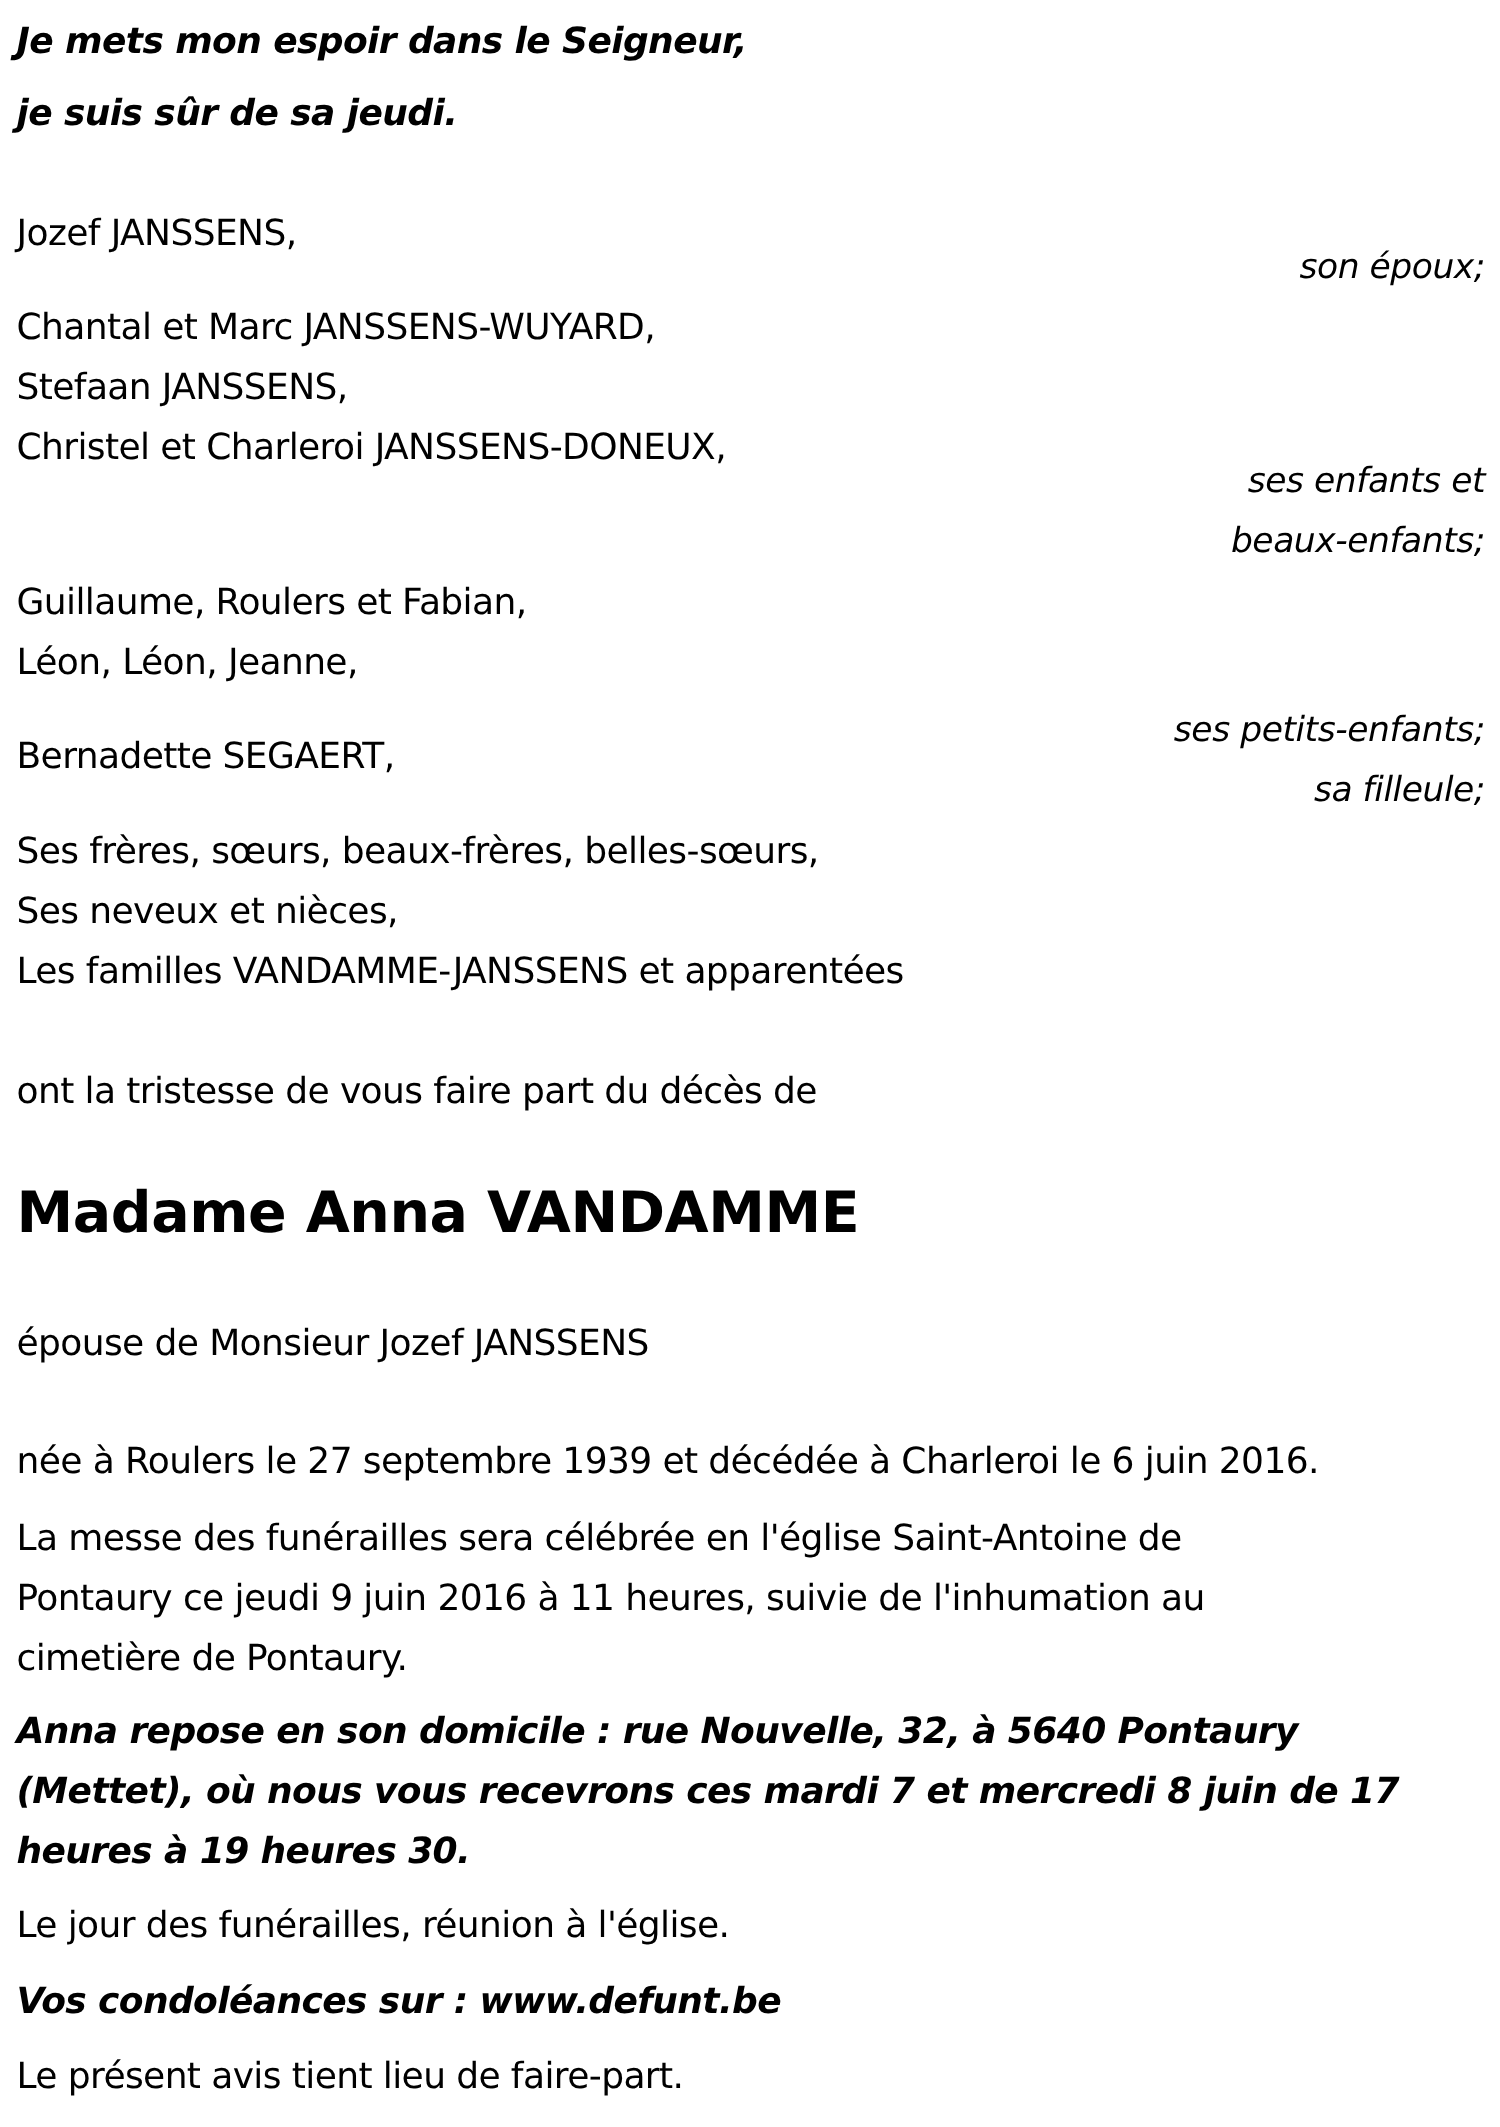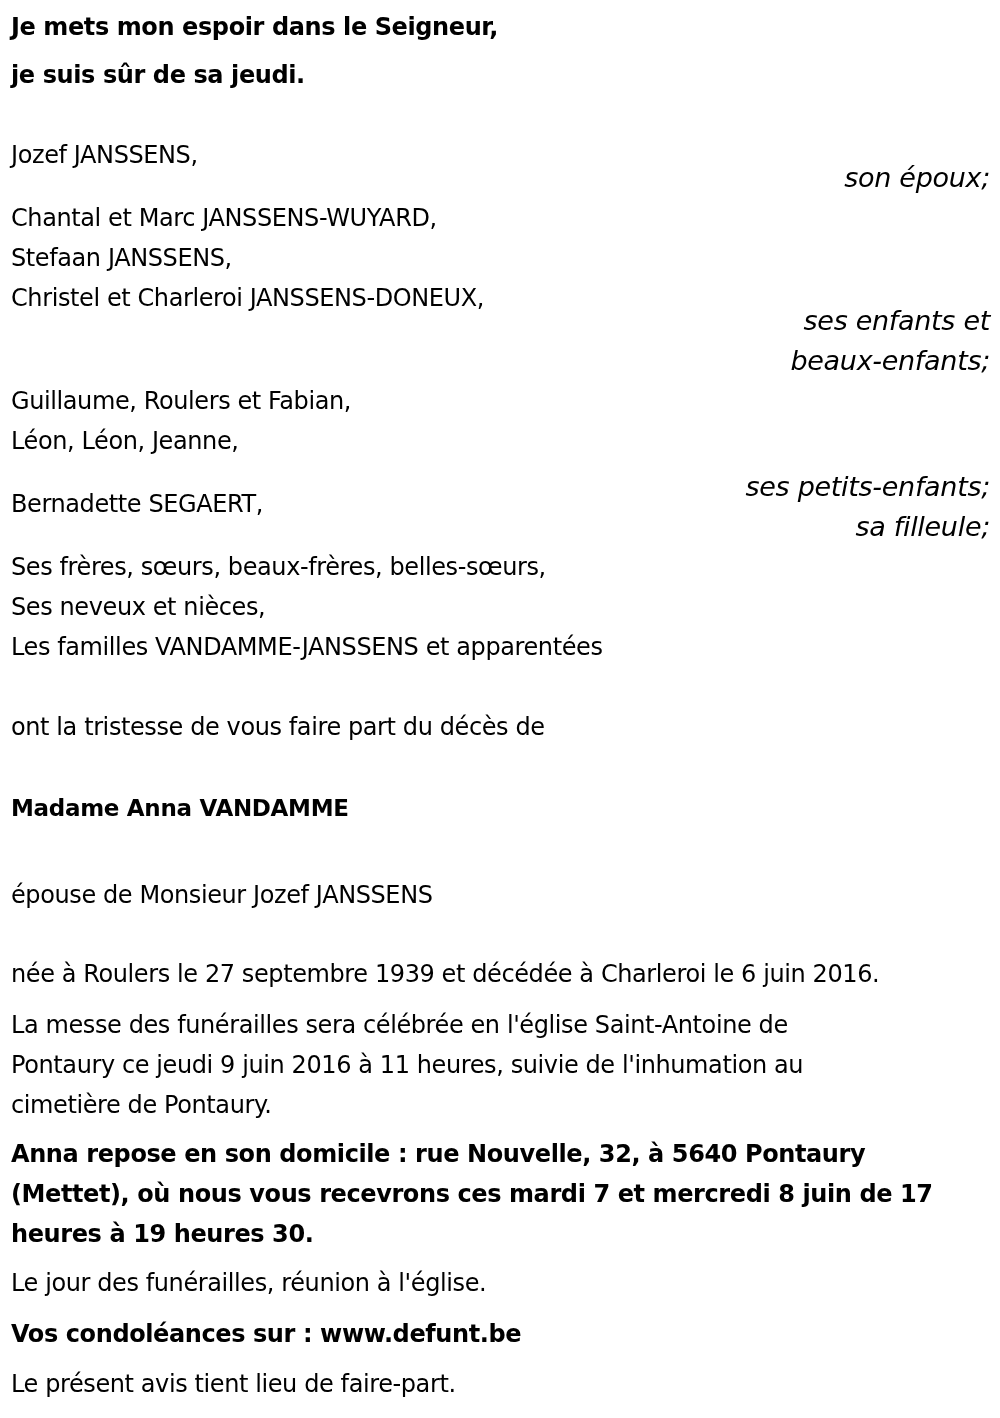--- a/index.html
+++ b/index.html
@@ -1,23 +1,23 @@
 <!DOCTYPE html>
 <html><head>
 <meta charset="utf-8">
 <style>
   html, body { margin: 0; padding: 0; background: #ffffff; }
   body {
     width: 1000px; height: 1418px; overflow: hidden; position: relative;
     font-family: "DejaVu Sans", sans-serif; color: #000;
   }
   .line { position: absolute; left: 11px; white-space: nowrap; font-size: 24px; line-height: 30px; letter-spacing: -0.4px; }
-  .bold { font-weight: bold; }
-  .right { position: absolute; right: 10px; white-space: nowrap; font-size: 27px; line-height: 30px; font-style: italic; letter-spacing: -0.3px; text-align: right; }
-  .title { font-size: 23px; line-height: 40px; font-weight: bold; letter-spacing: -0.3px; }
+  .bold { font-weight: bold; font-style: italic; }
+  .right { position: absolute; right: 10px; white-space: nowrap; font-size: 23px; line-height: 30px; font-style: italic; letter-spacing: -0.3px; text-align: right; }
+  .title { font-size: 38px; line-height: 40px; font-weight: bold; letter-spacing: -0.3px; }
 </style>
 </head>
 <body>
 
 <div>
   <div class="line bold" style="top:12px">Je mets mon espoir dans le Seigneur,</div>
   <div class="line bold" style="top:60px">je suis sûr de sa jeudi.</div>
 
   <div class="line" style="top:140px">Jozef JANSSENS,</div>
   <div class="right" style="top:163px">son époux;</div>

